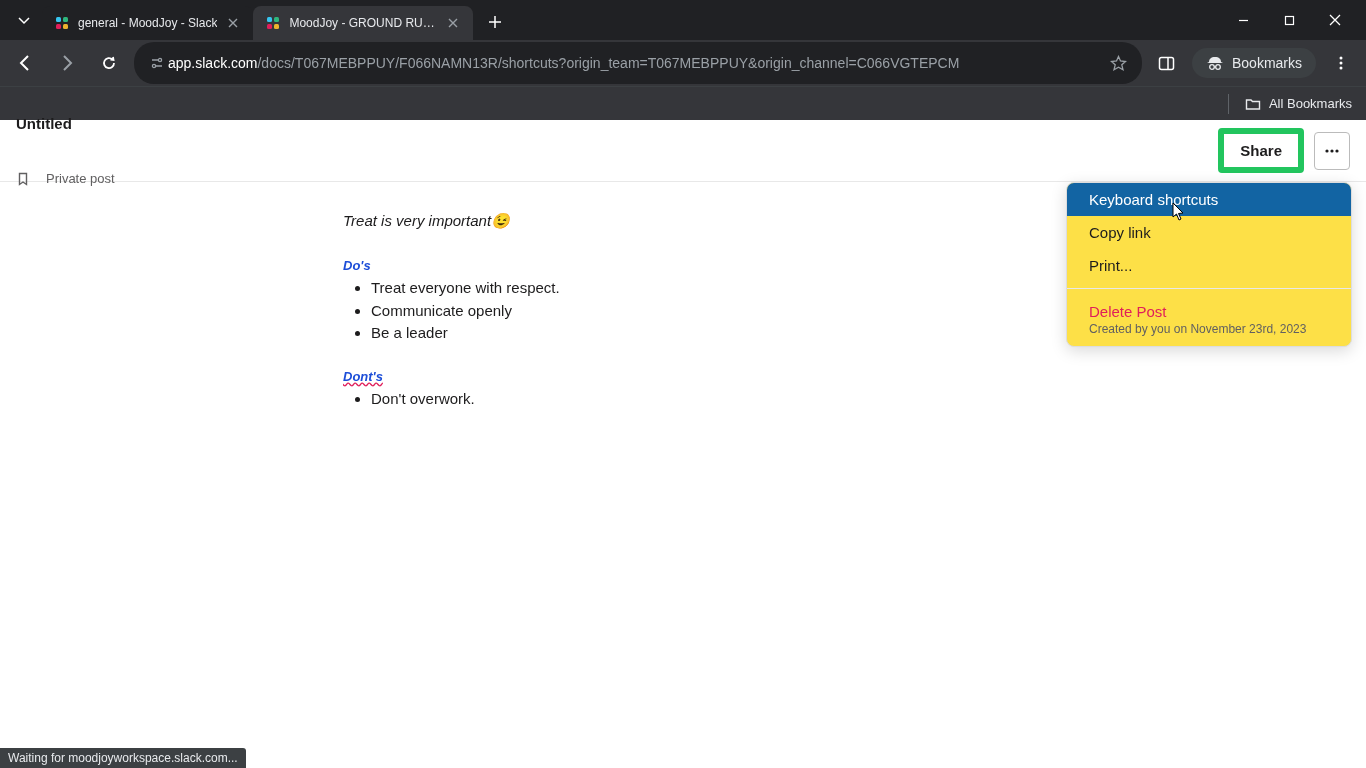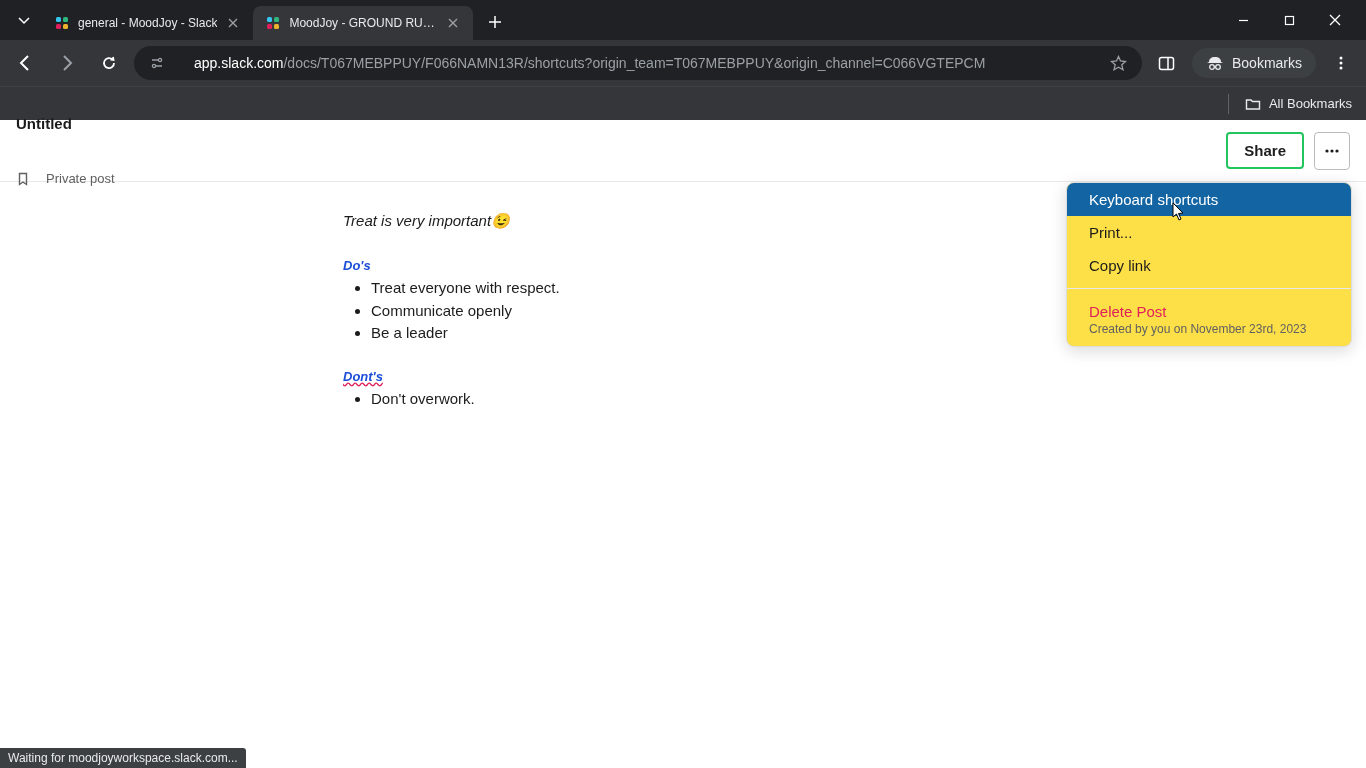--- a/index.html
+++ b/index.html
@@ -15,42 +15,42 @@
 .tab-favicon { width: 16px; height: 16px; flex-shrink: 0; }
 .tab-title { white-space: nowrap; overflow: hidden; text-overflow: ellipsis; flex: 1; }
 .tab-close { width: 16px; height: 16px; display: flex; align-items: center; justify-content: center; color: #9aa0a6; flex-shrink: 0; }
 .new-tab { width: 28px; height: 28px; display: flex; align-items: center; justify-content: center; color: #fff; margin-left: 8px; margin-top: 4px; }
 .window-controls { margin-left: auto; display: flex; gap: 0; }
 .window-btn { width: 46px; height: 40px; display: flex; align-items: center; justify-content: center; color: #fff; }
 
 .toolbar { display: flex; align-items: center; height: 46px; padding: 0 8px; gap: 8px; background: #35363a; }
 .nav-btn { width: 34px; height: 34px; display: flex; align-items: center; justify-content: center; color: #9aa0a6; border-radius: 50%; }
 .nav-btn.enabled { color: #fff; }
-.url-bar { flex: 1; display: flex; align-items: center; background: #202124; border-radius: 20px; height: 34px; padding: 0 14px; gap: 28px; }
+.url-bar { flex: 1; display: flex; align-items: center; background: #202124; border-radius: 20px; height: 42px; padding: 0 14px; gap: 2px; }
 .url-icon { width: 18px; height: 18px; display: flex; align-items: center; justify-content: center; color: #9aa0a6; }
 .url-text { color: #e8eaed; font-size: 14px; flex: 1; white-space: nowrap; overflow: hidden; }
 .url-text .domain { color: #fff; }
 .url-text .path { color: #9aa0a6; }
 .star-icon { color: #9aa0a6; }
 .right-controls { display: flex; align-items: center; gap: 4px; }
 .ctrl-btn { width: 34px; height: 34px; display: flex; align-items: center; justify-content: center; color: #fff; }
 .incognito-badge { display: flex; align-items: center; gap: 8px; background: #3c4043; color: #e8eaed; border-radius: 20px; padding: 6px 14px; font-size: 14px; margin: 0 4px; }
 
 .bookmarks-bar { display: flex; align-items: center; justify-content: flex-end; height: 34px; padding: 0 14px; gap: 10px; background: #35363a; border-top: 1px solid #3c4043; color: #e8eaed; font-size: 13px; }
 .bm-divider { width: 1px; height: 20px; background: #5f6368; margin-right: 6px; }
 .bm-item { display: flex; align-items: center; gap: 8px; }
 
 
 .app { background: #fff; position: relative; }
 .doc-header { display: flex; align-items: center; justify-content: space-between; height: 62px; padding: 0 16px; border-bottom: 1px solid #e8e8e8; }
 .doc-header-left { display: flex; flex-direction: column; gap: 2px; }
 .doc-title { font-size: 15px; font-weight: 700; color: #1d1c1d; }
 .doc-meta { display: flex; align-items: center; gap: 16px; color: #616061; font-size: 13px; margin-top: 37px; }
 .doc-header-right { display: flex; align-items: center; gap: 10px; }
-.share-btn { border: 2px solid #22c55e; background: #fff; border-radius: 4px; padding: 8px 16px; font-size: 15px; font-weight: 600; color: #1d1c1d; }
+.share-btn { border: 6px solid #22c55e; background: #fff; border-radius: 4px; padding: 8px 16px; font-size: 15px; font-weight: 600; color: #1d1c1d; }
 .more-btn { border: 1px solid #bbb; background: #fff; border-radius: 4px; width: 36px; height: 38px; display: flex; align-items: center; justify-content: center; color: #1d1c1d; }
 
 .doc-body { padding: 30px 0 0 343px; max-width: 1000px; }
 .doc-body h1 { font-size: 44px; font-weight: 900; letter-spacing: 0.5px; color: #1d1c1d; margin-bottom: 22px; }
 .doc-body .intro { font-style: italic; color: #1d1c1d; font-size: 15px; margin-bottom: 28px; }
 .doc-body .section-h { font-style: italic; font-weight: 700; color: #1d4ed8; font-size: 13px; margin-bottom: 4px; }
 .doc-body ul { list-style: disc; padding-left: 28px; margin-bottom: 24px; }
 .doc-body li { color: #1d1c1d; font-size: 15px; line-height: 1.5; }
 .spell-err { border-bottom: 2px wavy #e01e5a; text-decoration: underline wavy #e01e5a; text-decoration-skip-ink: none; }
 
@@ -245,22 +245,22 @@
       <li>Be a leader</li>
     </ul>
     <p class="section-h"><span class="spell-err">Dont's</span></p>
     <ul>
       <li>Don't overwork.</li>
     </ul>
   </div>
 
   <div class="dropdown">
     <div class="dropdown-item highlighted">Keyboard shortcuts</div>
+    <div class="dropdown-item">Copy link</div>
     <div class="dropdown-item">Print...</div>
-    <div class="dropdown-item">Copy link</div>
     <div class="dropdown-divider"></div>
     <div class="delete-group">
       <div class="danger-label">Delete Post</div>
       <div class="dropdown-meta">Created by you on November 23rd, 2023</div>
     </div>
   </div>
 
   <div class="cursor">
     <svg width="14" height="20" viewBox="0 0 14 20">
         <path d="M1 1 L1 15 L4.5 12 L7 18 L9 17 L6.5 11.5 L11 11 Z" fill="#fff" stroke="#000" stroke-width="1"></path>

